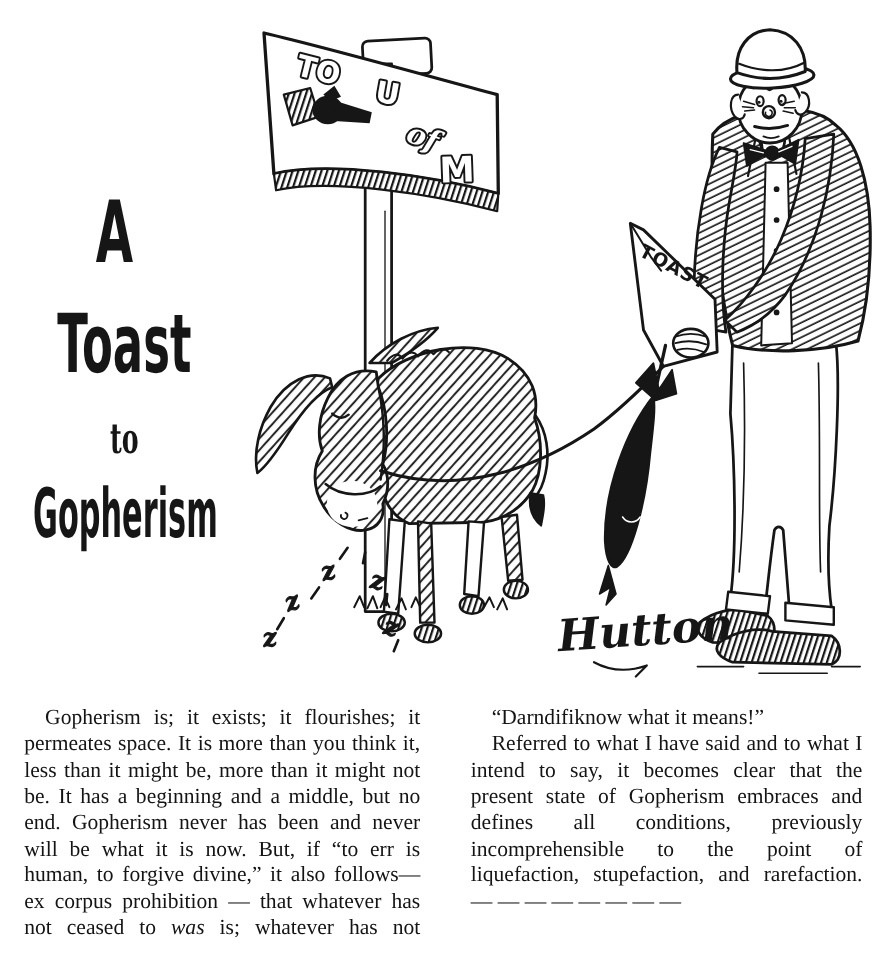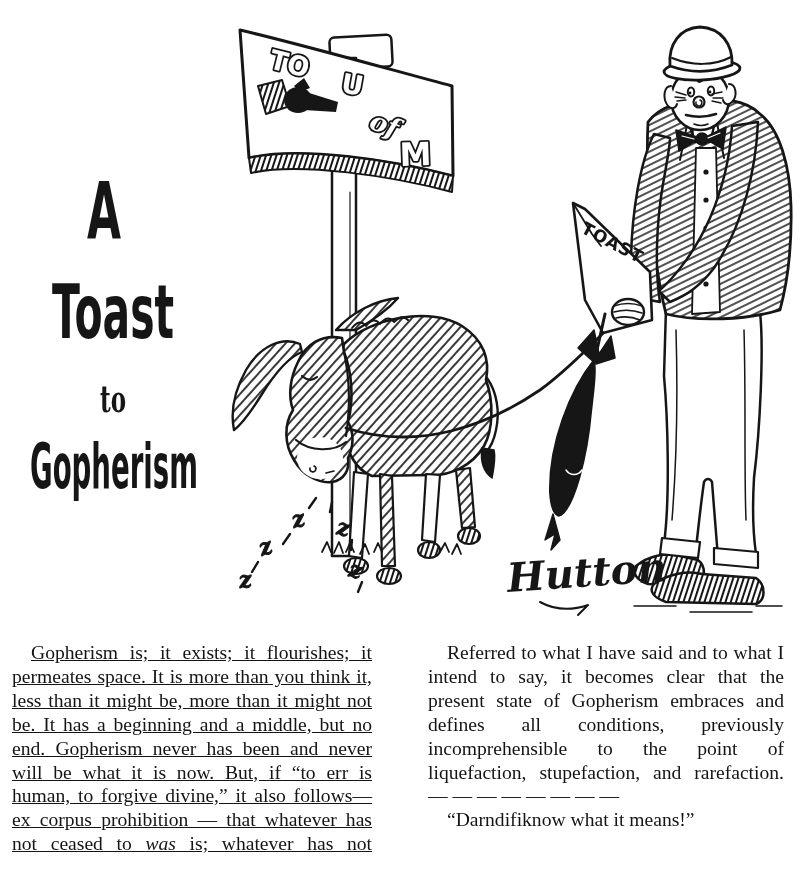--- a/index.html
+++ b/index.html
@@ -2,21 +2,21 @@
 <html><head>
 <meta charset="utf-8">
 <style>
   html,body{margin:0;padding:0;background:#ffffff;}
   .page{position:relative;width:800px;height:888px;background:#fff;overflow:hidden;
         font-family:"Liberation Serif","DejaVu Serif",serif;color:#161616;}
   .artwork{position:absolute;top:0;left:0;}
   .article{position:absolute;top:641px;left:0;width:800px;}
   .col{position:absolute;top:0;text-align:justify;font-size:19.6px;line-height:23.9px;color:#141414;
        -webkit-hyphens:none;hyphens:none;}
-  .col-left{left:12px;width:360px;text-decoration:underline;}
+  .col-left{left:22px;width:360px;}
   .col-right{left:428px;width:356px;}
   p.para{margin:0;}
   p.ind{text-indent:19px;}
   p.jlast{text-align-last:justify;}
   p.para i{font-style:italic;}
   svg text{user-select:none;}
 </style>
 </head>
 <body>
 
@@ -195,18 +195,18 @@
       <text x="508" y="592" font-size="40" font-style="italic" font-weight="bold" font-family="DejaVu Serif, serif" fill="#161616" transform="rotate(-4 508 592)">Hutton</text>
       <path d="M540,602 q22,12 48,3 l-10,10" fill="none" stroke="#161616" stroke-width="2"></path>
     </g>
   </svg>
 
   <div class="article">
     <div class="col col-left">
         <p class="para ind jlast">Gopherism is; it exists; it flourishes; it permeates space.  It is more than you think it, less than it might be, more than it might not be.  It has a beginning and a middle, but no end.  Gopherism never has been and never will be what it is now.  But, if “to err is human, to forgive divine,” it also follows—ex corpus prohibition — that whatever has not ceased to <i>was</i> is; whatever has not</p>
       </div>
     <div class="col col-right">
+        <p class="para ind">“Darndifiknow what it means!”</p>
         <p class="para ind">Referred to what I have said and to what I intend to say, it becomes clear that the present state of Gopherism embraces and defines all conditions, previously incomprehensible to the point of liquefaction, stupefaction, and rarefaction. — — — — — — — —</p>
-        <p class="para ind">“Darndifiknow what it means!”</p>
       </div>
   </div>
 
 </div>
 
 </body></html>

